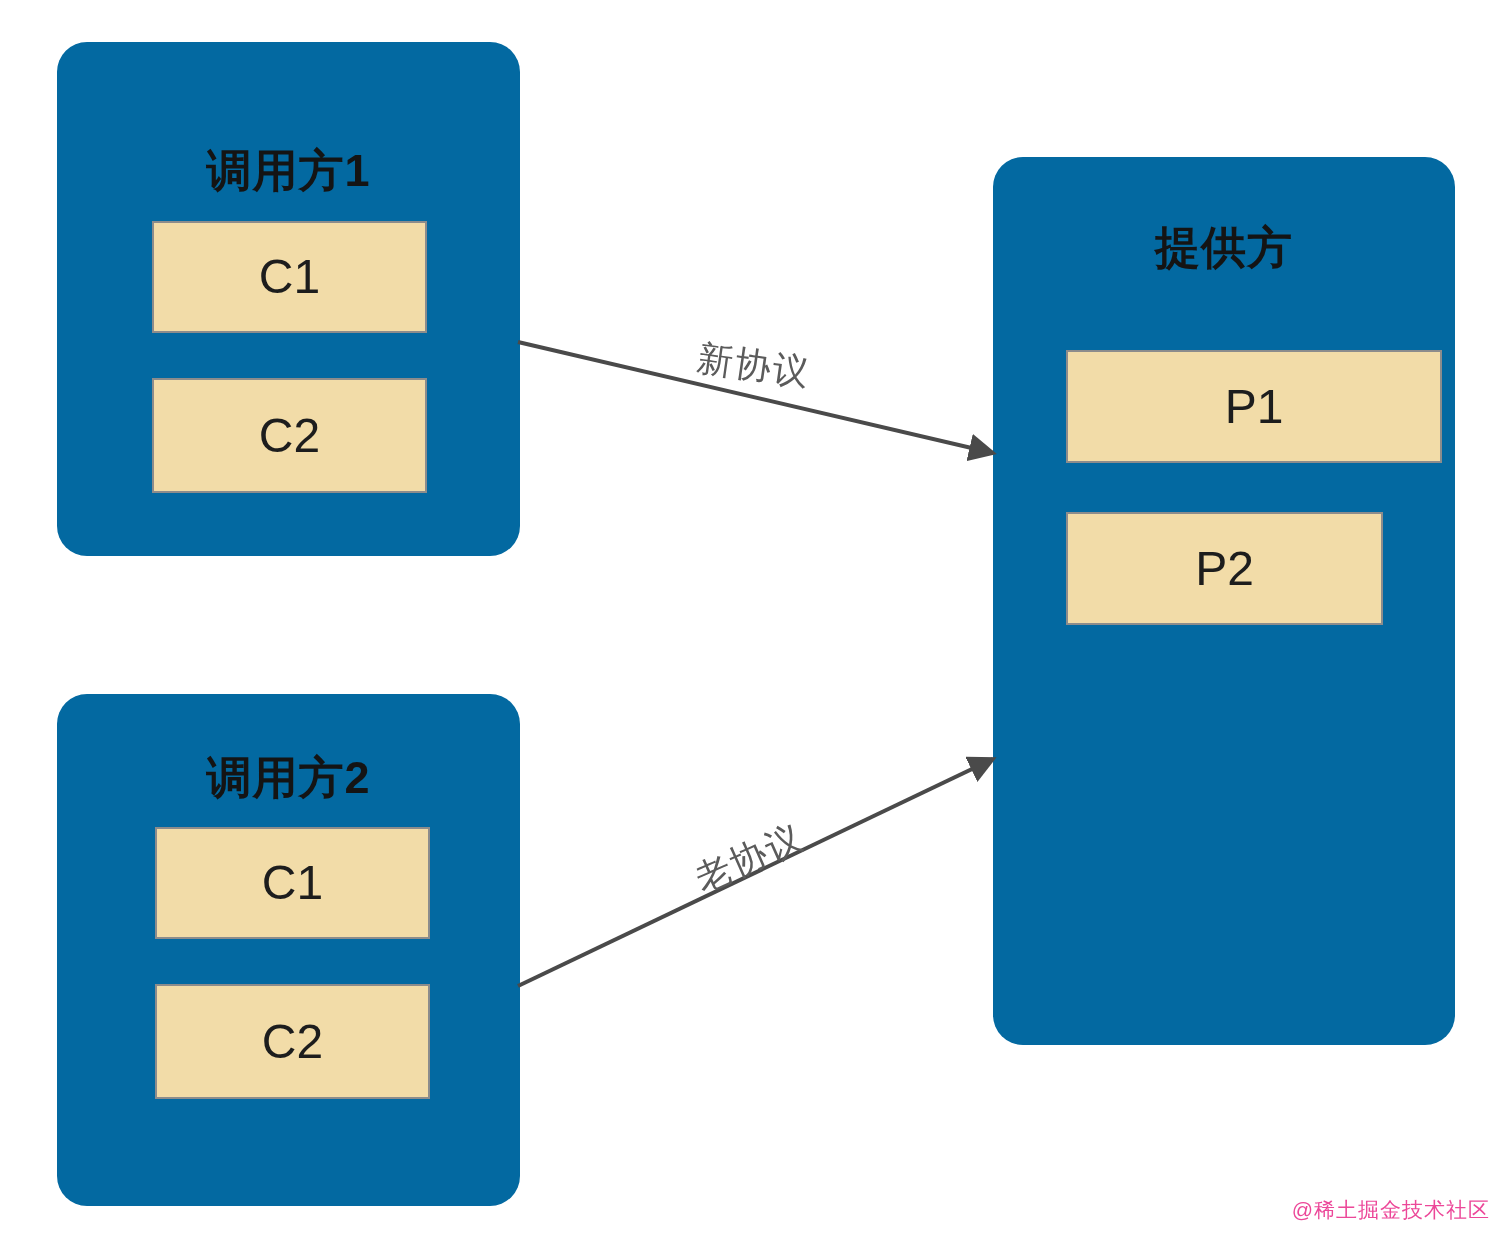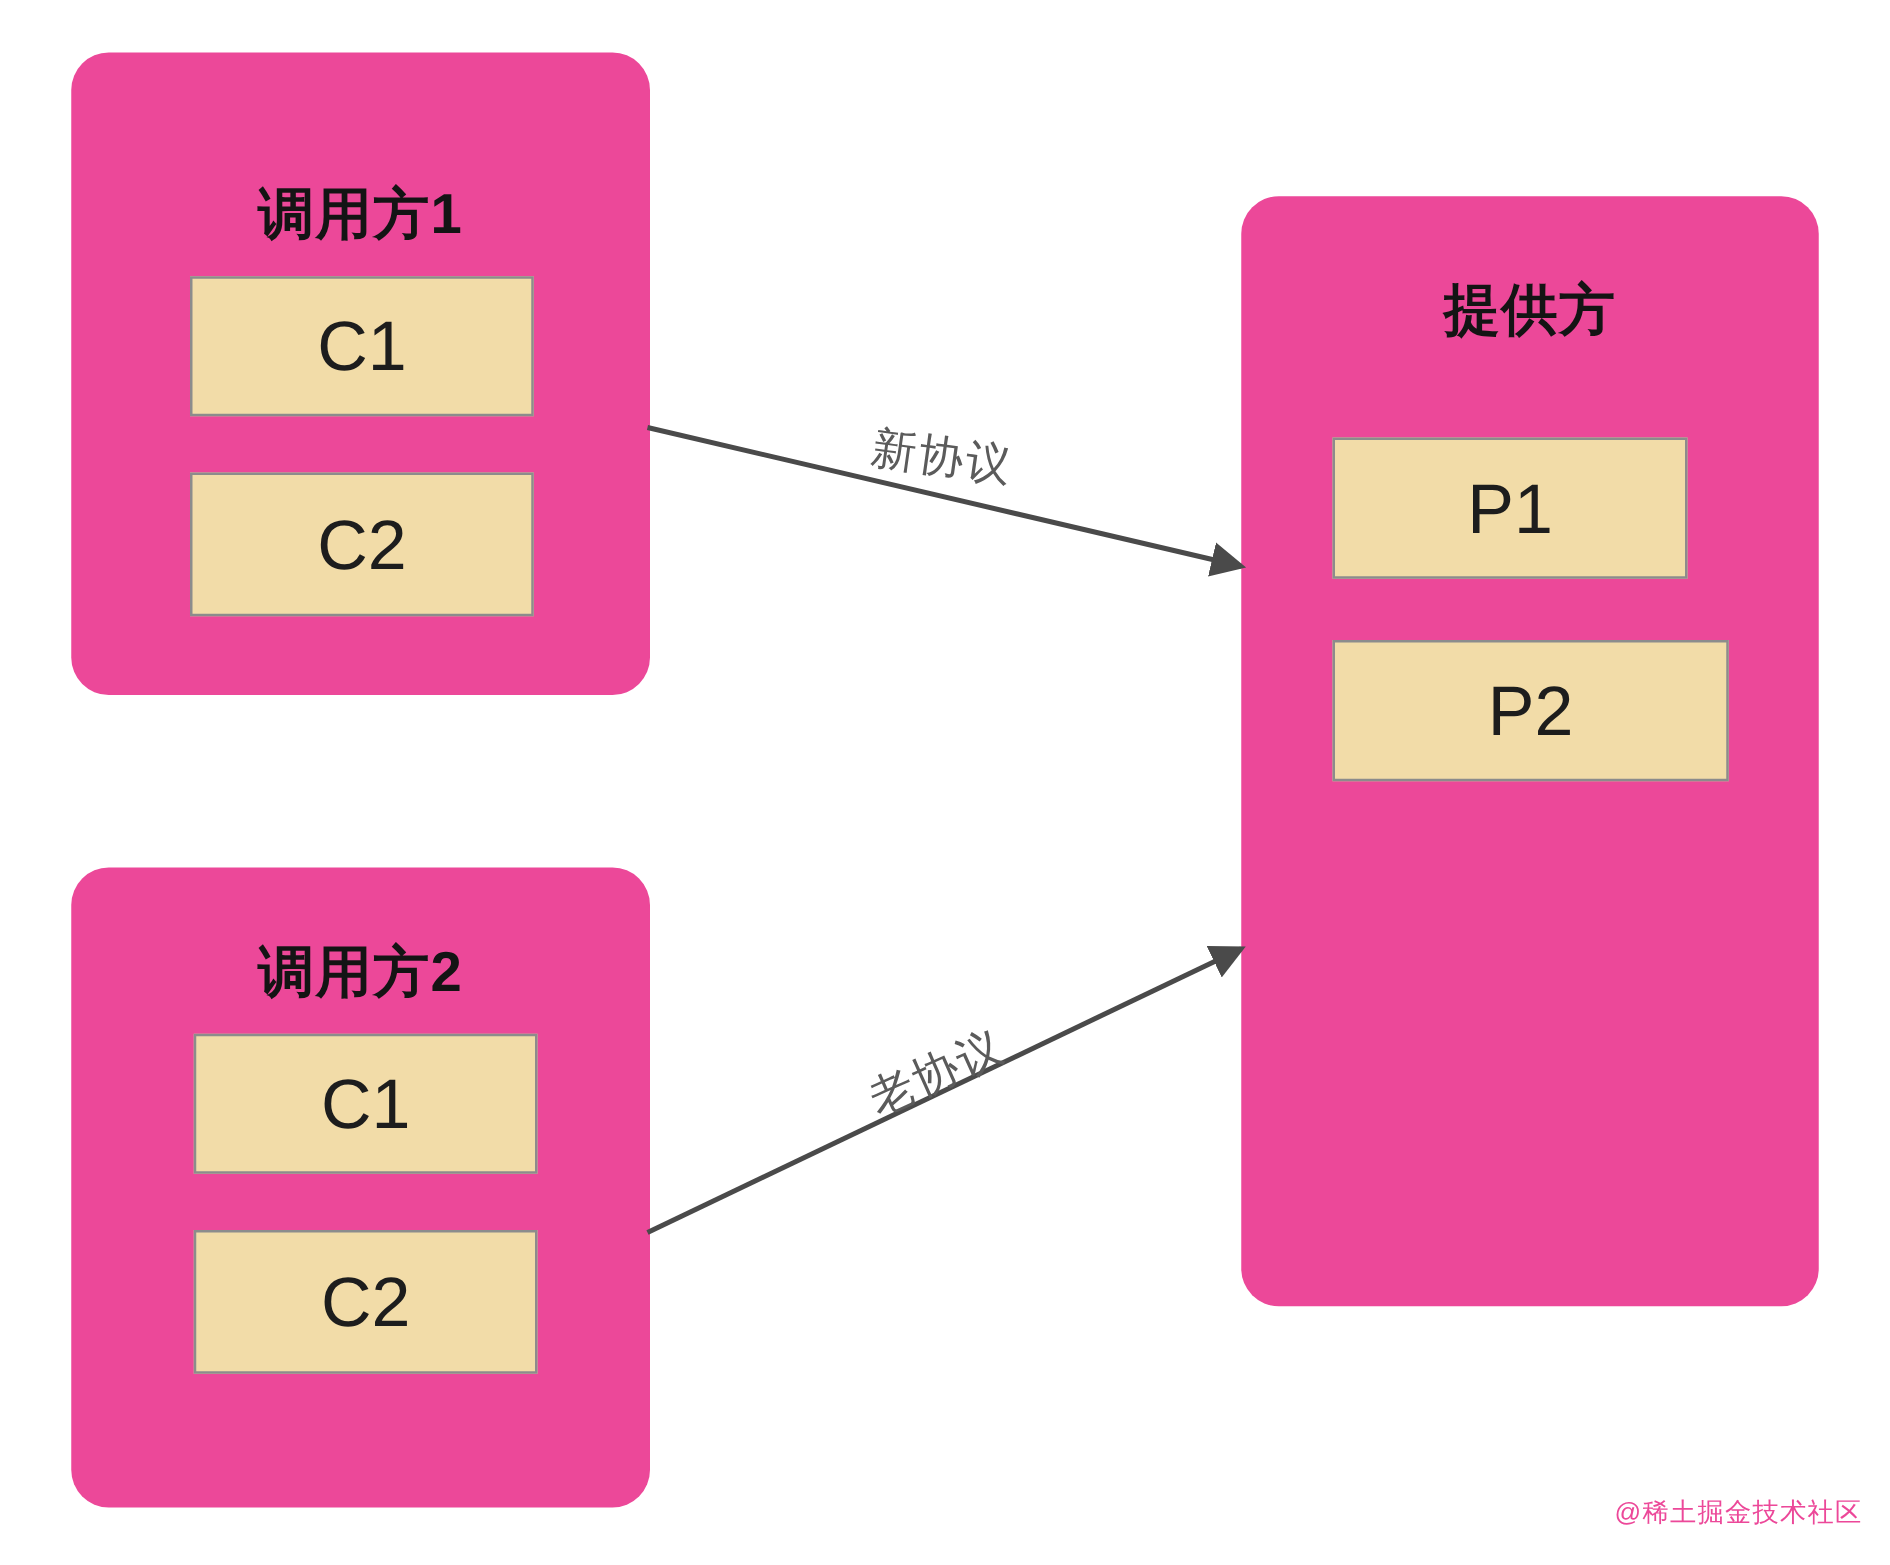--- a/index.html
+++ b/index.html
@@ -14,21 +14,21 @@
     position: relative;
     width: 1512px;
     height: 1252px;
     background: #ffffff;
     overflow: hidden;
   }
 
   
   .group-card {
     position: absolute;
-    background: #ec4899;
+    background: #0369a1;
     border-radius: 30px;
     box-sizing: border-box;
   }
   .group-title {
     position: absolute;
     left: 0;
     width: 100%;
     text-align: center;
     font-weight: bold;
     font-size: 45px;
@@ -40,41 +40,41 @@
 
   
   .comp-box {
     position: absolute;
     background: #f2dca8;
     border: 2px solid #8c8c8c;
     box-sizing: border-box;
     display: flex;
     align-items: center;
     justify-content: center;
-    font-size: 56px;
+    font-size: 48px;
     color: #1d1d1d;
     line-height: 1;
   }
 
   
   #caller1-card { left: 57px;  top: 42px;  width: 463px; height: 514px; }
   #caller1-title { top: 106px; }
   #caller1-c1 { left: 95px; top: 179px; width: 275px; height: 112px; }
   #caller1-c2 { left: 95px; top: 336px; width: 275px; height: 115px; }
 
   
   #caller2-card { left: 57px;  top: 694px; width: 463px; height: 512px; }
   #caller2-title { top: 61px; }
   #caller2-c1 { left: 98px; top: 133px; width: 275px; height: 112px; }
   #caller2-c2 { left: 98px; top: 290px; width: 275px; height: 115px; }
 
   
   #provider-card { left: 993px; top: 157px; width: 462px; height: 888px; }
   #provider-title { top: 68px; }
-  #provider-p1 { left: 73px; top: 193px;  width: 284px; height: 113px; }
+  #provider-p1 { left: 73px; top: 193px;  width: 376px; height: 113px; }
   #provider-p2 { left: 73px; top: 355px;  width: 317px; height: 113px; }
   #provider-p3 { left: 73px; top: 517px;  width: 317px; height: 113px; }
   #provider-p4 { left: 73px; top: 679px;  width: 317px; height: 113px; }
 
   
   #arrow-layer {
     position: absolute;
     left: 0; top: 0;
     width: 1512px;
     height: 1252px;

